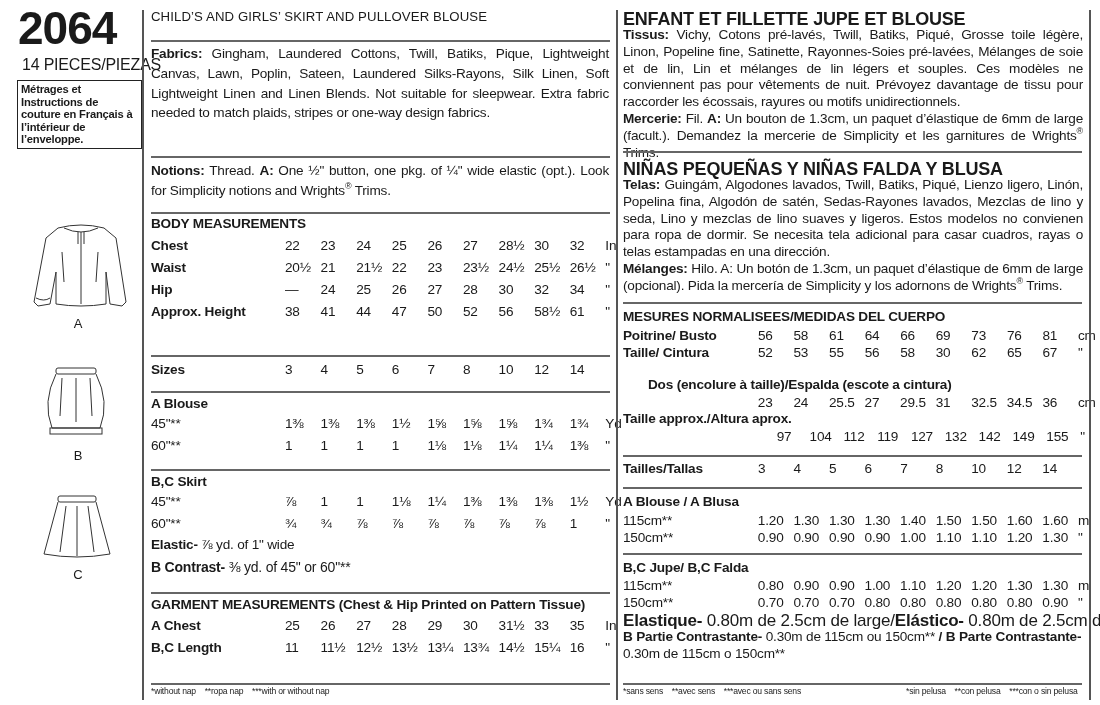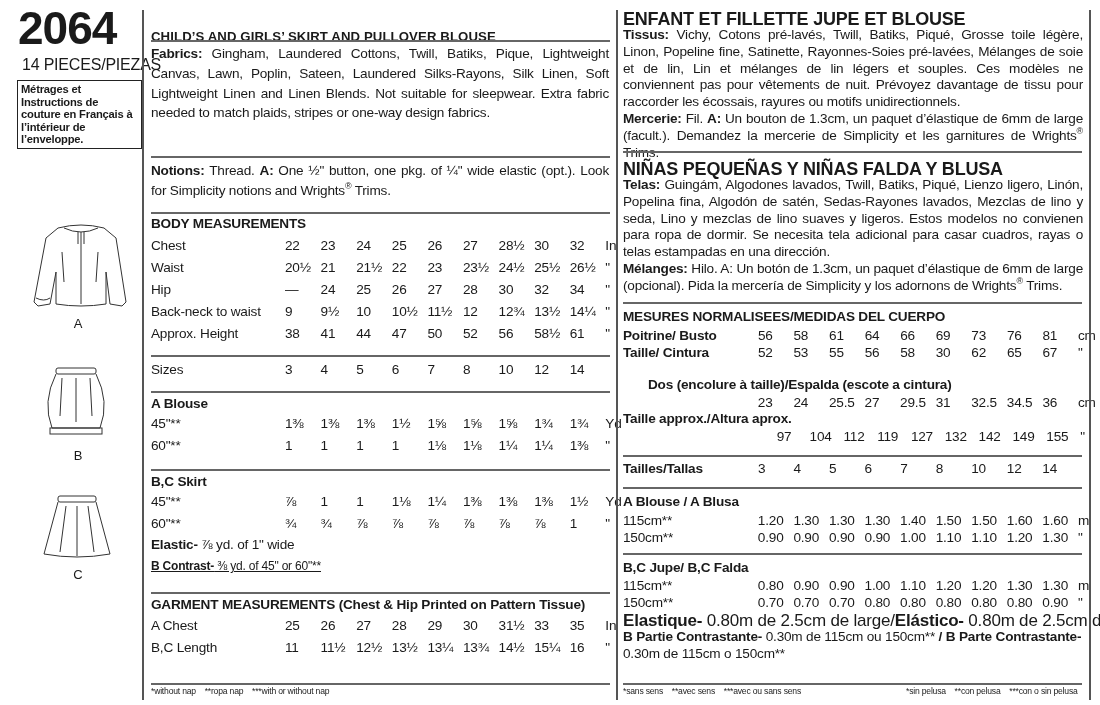--- a/index.html
+++ b/index.html
@@ -12,25 +12,25 @@
   .hline { position:absolute; background:#666; height:2px; }
 
   
   #pattern-number { left:18px; top:2px; font-size:46px; font-weight:bold; letter-spacing:-1px; line-height:52px; }
   #pieces { left:22px; top:56px; font-size:16px; }
   #fr-box { left:17px; top:80px; width:117px; border:1px solid #222; padding:2px 3px; font-size:11.2px; font-weight:bold; line-height:12.5px; }
   .fig-label { position:absolute; font-size:13px; width:20px; text-align:center; }
 
   
   .en { left:151px; width:458px; font-size:13.6px; line-height:19.8px; }
-  .en-title { left:151px; top:9px; font-size:13.2px; font-weight:bold; letter-spacing:0.1px;margin-top:20px; }
+  .en-title { left:151px; top:9px; font-size:13.2px; font-weight:normal; letter-spacing:0.1px; }
   .justify { text-align:justify; }
   table.mt { border-collapse:collapse; position:absolute; font-size:13.6px; }
   table.mt td { padding:0; height:21.8px; white-space:nowrap; vertical-align:middle; }
-  table.mt td.lbl { font-weight:normal; }
+  table.mt td.lbl { font-weight:bold; }
   table.mt td.unit { text-align:left; }
   .sec-h { position:absolute; font-weight:bold; font-size:13.6px; }
 
   
   .fr { left:623px; width:460px; font-size:13.6px; line-height:16.8px; }
   .fr-title { left:623px; font-size:18px; font-weight:bold; }
   table.mtf { border-collapse:collapse; position:absolute; font-size:13.6px; }
   table.mtf td { padding:0; height:16.8px; white-space:nowrap; vertical-align:middle; }
   table.mtf td.lbl { font-weight:bold; }
 
@@ -133,33 +133,20 @@
         <td>25</td>
         <td>26</td>
         <td>27</td>
         <td>28</td>
         <td>30</td>
         <td>32</td>
         <td>34</td>
         <td class="unit">"</td>
       </tr>
       <tr>
-        <td class="lbl">Back-neck to waist</td>
-        <td>9</td>
-        <td>9½</td>
-        <td>10</td>
-        <td>10½</td>
-        <td>11½</td>
-        <td>12</td>
-        <td>12¾</td>
-        <td>13½</td>
-        <td>14¼</td>
-        <td class="unit">"</td>
-      </tr>
-      <tr>
         <td class="lbl">Approx. Height</td>
         <td>38</td>
         <td>41</td>
         <td>44</td>
         <td>47</td>
         <td>50</td>
         <td>52</td>
         <td>56</td>
         <td>58½</td>
         <td>61</td>
@@ -263,21 +250,21 @@
         <td>⅞</td>
         <td>⅞</td>
         <td>1</td>
         <td class="unit">"</td>
       </tr>
     </tbody>
 </table>
 <div class="abs cond" style="left:151px;top:537px;font-size:13.6px;">
   <span class="b">Elastic-</span><span> ⅞ yd. of 1" wide</span>
 </div>
-<div class="abs cond" style="left:151px;top:559px;font-size:12px;text-decoration:underline;">
+<div class="abs cond" style="left:151px;top:559px;font-size:14px;">
   <span class="b">B Contrast-</span><span> ⅜ yd. of 45" or 60"**</span>
 </div>
 
 <div class="hline" style="left:151px;top:592px;width:459px;"></div>
 <div class="sec-h cond" style="left:151px;top:597px;">GARMENT MEASUREMENTS (Chest &amp; Hip Printed on Pattern Tissue)</div>
 <table class="mt cond" style="left:151px;top:615px;">
   <colgroup>
       <col style="width:134px">
       <col span="9" style="width:35.6px">
       <col style="width:20px">

